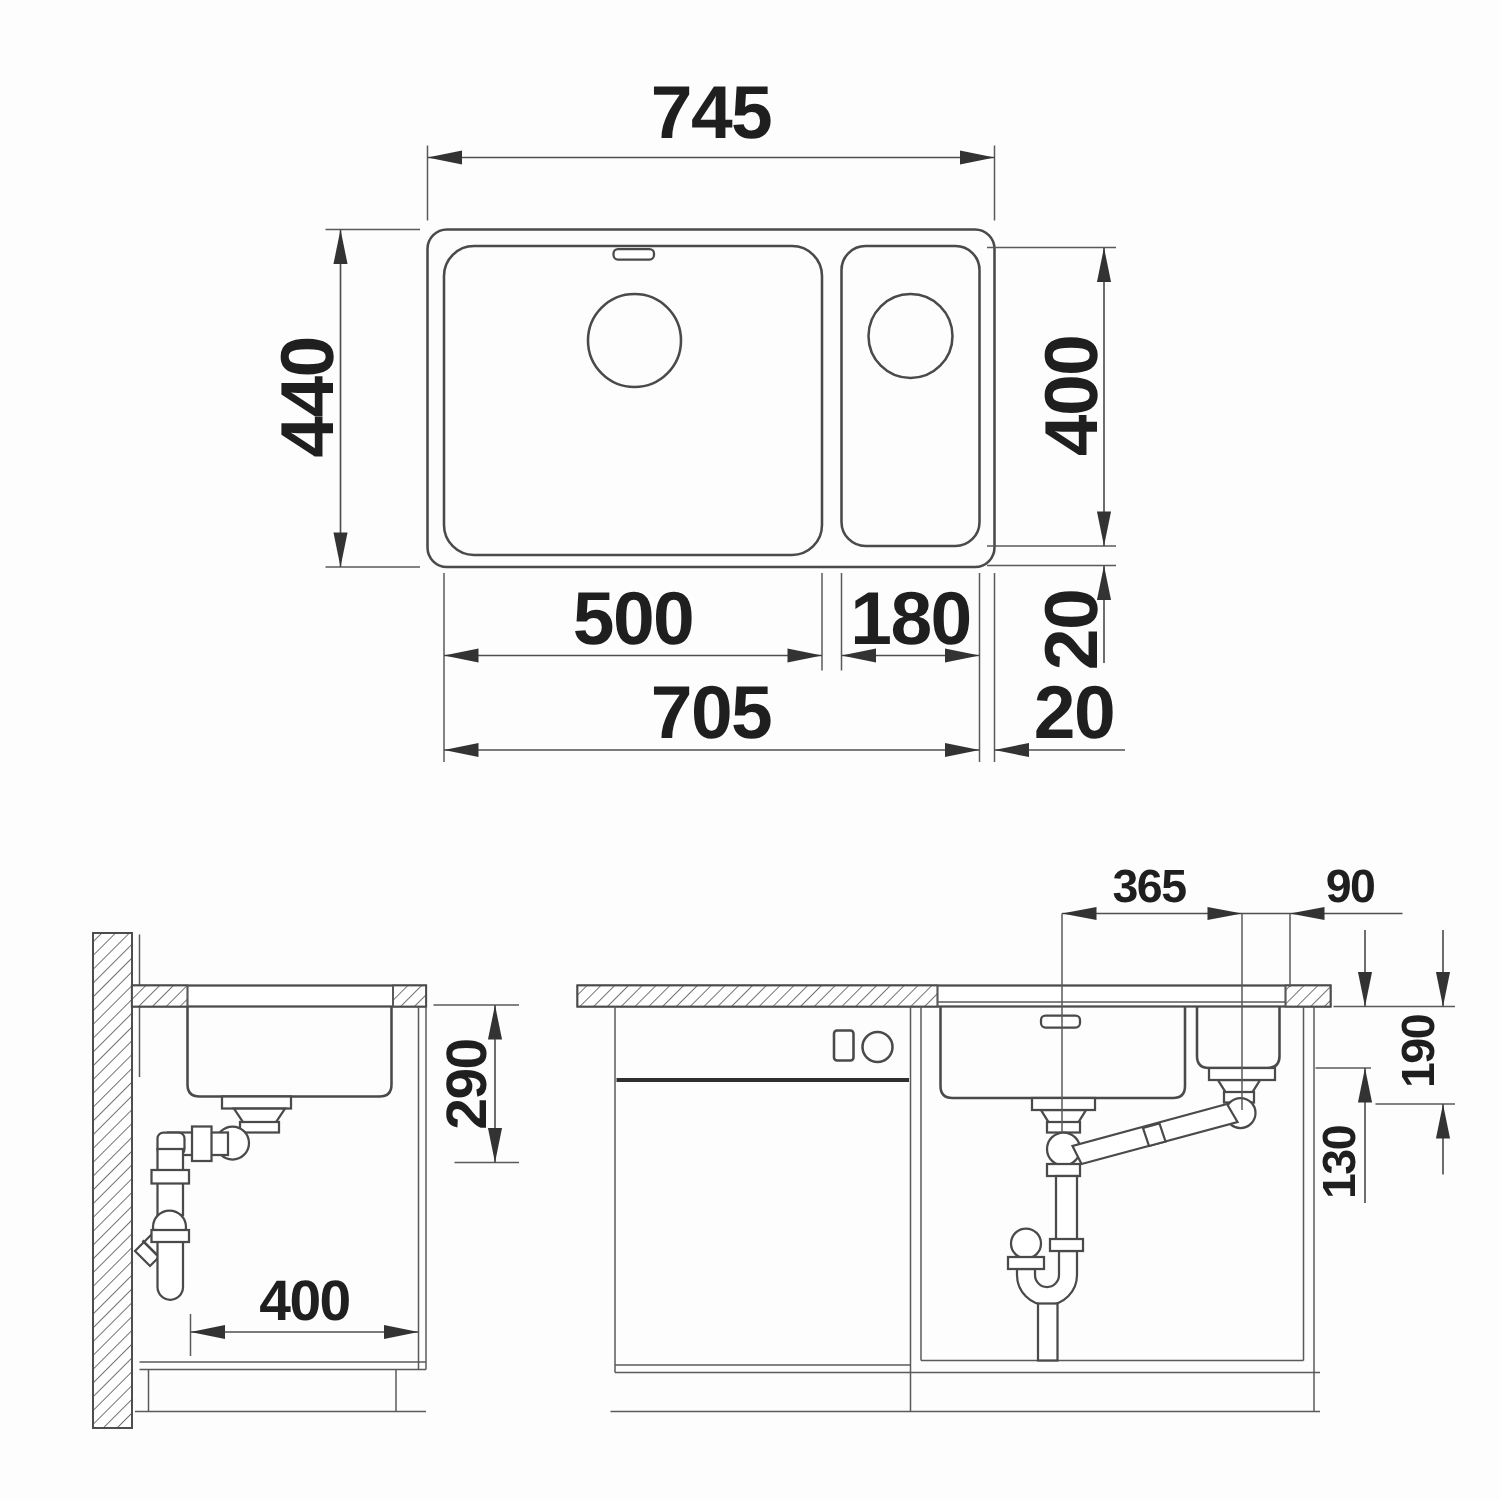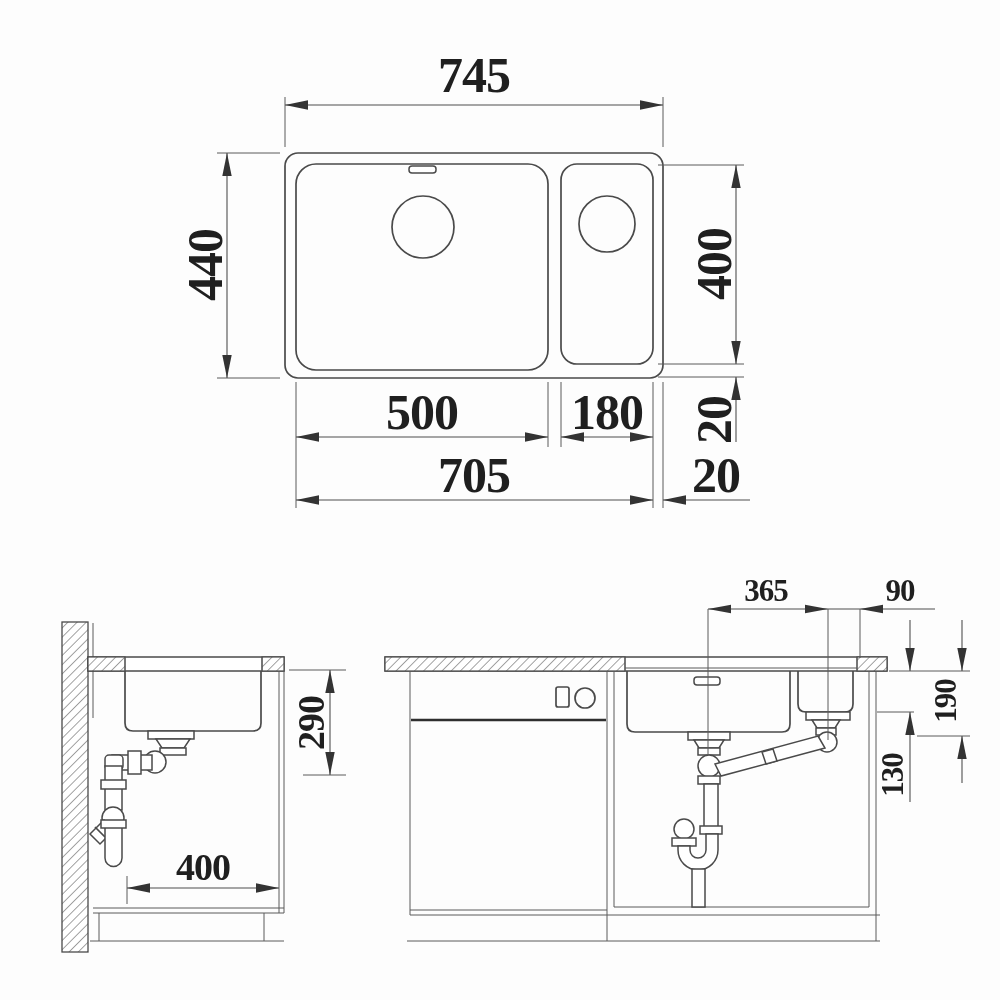--- a/index.html
+++ b/index.html
@@ -1,17 +1,17 @@
 <!DOCTYPE html>
 <html><head>
 <meta charset="utf-8">
 <style>
   html,body{margin:0;padding:0;background:#ffffff;}
   .stage{position:relative;width:1000px;height:1000px;background:#fdfdfd;overflow:hidden;
-         font-family:Liberation Serif, serif;}
+         font-family:Liberation Sans, sans-serif;}
   svg{display:block}
   .obj{stroke:#4a4a4a;stroke-width:1.7;fill:none;}
   .objf{stroke:#4a4a4a;stroke-width:1.5;fill:#ffffff;}
   .thin{stroke:#5a5a5a;stroke-width:1;fill:none;}
   .dim{stroke:#4f4f4f;stroke-width:1.1;fill:none;}
   .arrow{fill:#333333;stroke:none;}
   .dtxt{fill:#1f1f1f;font-weight:bold;letter-spacing:-1px;}
   .t-plan{font-size:50px;}
   .t-side{font-size:38px;}
   .t-front{font-size:31px;}

